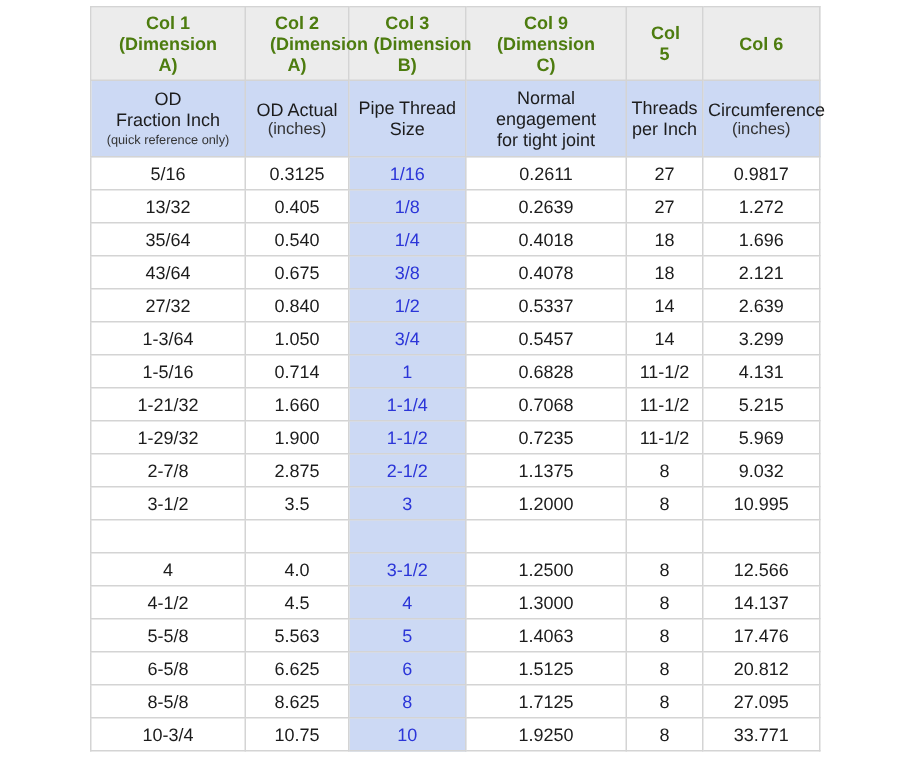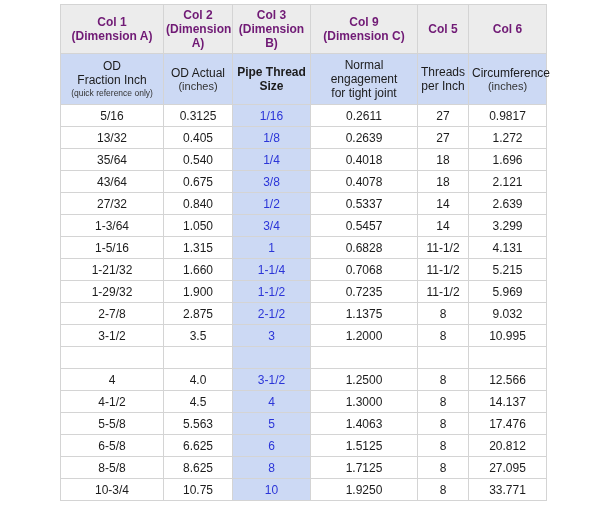--- a/index.html
+++ b/index.html
@@ -49,37 +49,37 @@
   col.c5 { width: 51px;  }
   col.c6 { width: 78px;  }
 
   
   tr.hdr-top th {
     background: #ececec;
     height: 33px;
     font-weight: bold;
     font-size: 12px;
     line-height: 14px;
-    color: #701a75;
-    padding: 3px 2px;
+    color: #4d7c0f;
+    padding: 3px 16px;
   }
   tr.hdr-top th .hl2 { display: block; }
 
   
   tr.hdr-sub td {
     background: #ccd9f4;
     height: 51px;
     font-size: 12px;
     line-height: 14px;
     color: #1c1c1c;
     padding: 3px 3px;
     text-align: center;
   }
   tr.hdr-sub td.bold-sub {
-    font-weight: bold;
+    font-weight: normal;
   }
   .sub-main { display: block; }
   .sub-note {
     display: block;
     font-size: 11px;
     line-height: 12px;
     color: #333333;
   }
   .sub-note-sm {
     display: block;
@@ -219,21 +219,21 @@
         <tr>
           <td>1-3/64</td>
           <td>1.050</td>
           <td class="thread-cell">3/4</td>
           <td>0.5457</td>
           <td>14</td>
           <td>3.299</td>
         </tr>
         <tr>
           <td>1-5/16</td>
-          <td>1.315</td>
+          <td>0.714</td>
           <td class="thread-cell">1</td>
           <td>0.6828</td>
           <td>11-1/2</td>
           <td>4.131</td>
         </tr>
         <tr>
           <td>1-21/32</td>
           <td>1.660</td>
           <td class="thread-cell">1-1/4</td>
           <td>0.7068</td>

